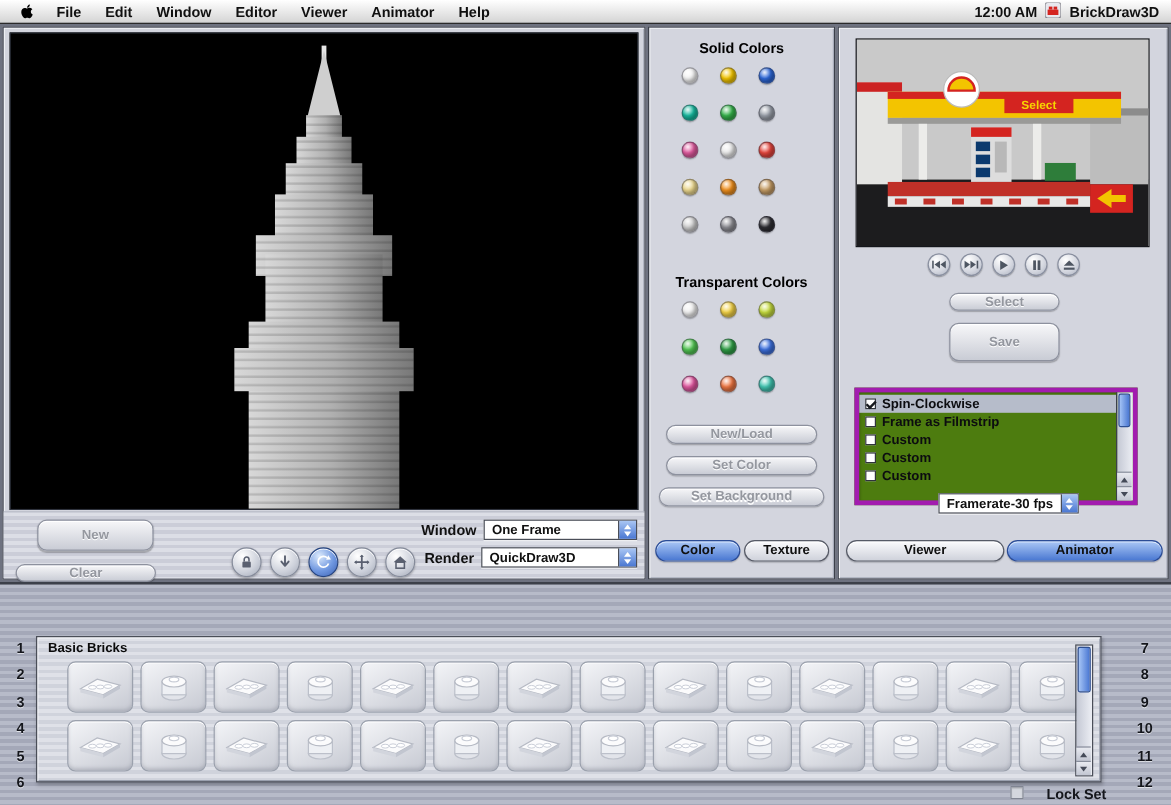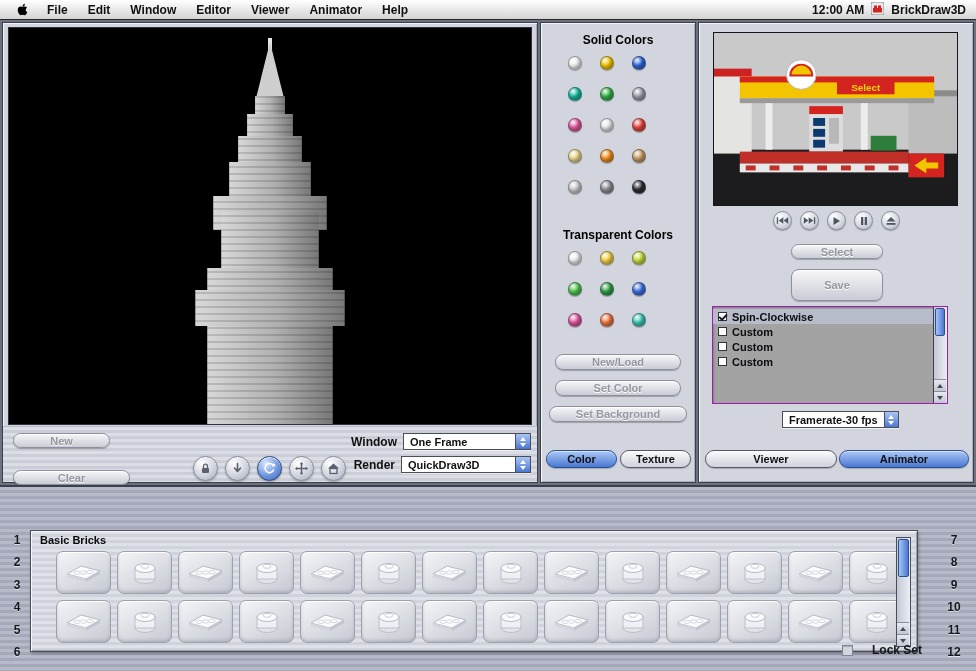--- a/index.html
+++ b/index.html
@@ -19,21 +19,21 @@
 #left-panel{left:2px;width:536px}
 #colors-panel{left:540px;width:156px}
 #right-panel{left:698px;width:276px}
 
 #viewport{position:absolute;left:5px;top:4px;width:524px;height:398px;background:#000;border:1px solid #2e323c}
 #viewport svg{display:block;width:100%;height:100%}
 
 #left-controls{position:absolute;left:0;right:0;top:403px;height:56px;background:repeating-linear-gradient(180deg,#dcdee6 0 3px,#cbcdd8 3px 6px);border-top:1px solid #b8bcc8}
 
 .pill{position:absolute;display:flex;align-items:center;justify-content:center;border-radius:8px;border:1px solid #8d919e;background:linear-gradient(#f7f7f9,#c9ccd5);box-shadow:inset 0 1px 0 #fff,0 1px 1px rgba(0,0,0,.25);font-size:11px;font-weight:bold;color:#94979f;text-shadow:0 1px 0 #fff;white-space:nowrap}
-#new-btn{left:10px;top:6px;width:97px;height:15px}
+#new-btn{left:28px;top:6px;width:97px;height:26px}
 #clear-btn{left:10px;top:43px;width:117px;height:15px}
 
 #toolrow{position:absolute;left:190px;top:29px;display:flex;gap:7px}
 .tool{width:25px;height:25px;border-radius:50%;border:1px solid #858b9a;background:radial-gradient(circle at 35% 28%,#ffffff,#ccd0da 60%,#a2a8b6);box-shadow:0 1px 2px rgba(0,0,0,.3),inset 0 1px 0 #fff;display:flex;align-items:center;justify-content:center}
 .tool.active{background:radial-gradient(circle at 35% 28%,#dceafc,#6f97e0 55%,#3c62b4);border-color:#27447e}
 
 .ctl-row{position:absolute;display:flex;align-items:center;gap:6px}
 #window-row{top:6px;right:6px}
 #render-row{top:29px;right:6px}
 .ctl-label{font-size:12px;font-weight:bold;color:#101010}
@@ -63,21 +63,21 @@
 #texture-tab{left:79px;top:427px;width:71px}
 
 
 #preview{position:absolute;left:14px;top:9px;width:245px;height:174px;border:1px solid #14161c;background:#c9c9c9}
 #preview svg{display:block;width:100%;height:100%}
 #transport{position:absolute;left:74px;top:188px;display:flex;gap:8px}
 .tbtn{width:19px;height:19px;border-radius:50%;border:1px solid #8a90a0;background:radial-gradient(circle at 35% 28%,#fff,#d2d5de 60%,#aab0be);box-shadow:0 1px 1px rgba(0,0,0,.3);display:flex;align-items:center;justify-content:center}
 #record-btn{left:92px;top:221px;width:92px;height:15px}
 #save-btn{left:92px;top:246px;width:92px;height:32px}
 
-#anim-list{position:absolute;left:13px;top:283px;width:236px;height:98px;background:#a3a3a3;border:1px solid #a21caf;display:flex;box-shadow:inset 1px 1px 2px rgba(0,0,0,.2)}
+#anim-list{position:absolute;left:13px;top:300px;width:236px;height:98px;background:#4d7c0f;border:4px solid #a21caf;display:flex;box-shadow:inset 1px 1px 2px rgba(0,0,0,.2)}
 #anim-rows{flex:1;padding-top:2px;overflow:hidden}
 .lrow{height:15px;display:flex;align-items:center;gap:5px;padding:0 5px}
 .lrow.selected{background:#b6bcca}
 .llabel{font-size:11px;font-weight:bold;color:#0c0c10;white-space:nowrap}
 .cb{width:9px;height:9px;background:#fff;border:1px solid #30343c;position:relative;flex:0 0 auto}
 .cb.checked::after{content:"";position:absolute;left:0;top:0.5px;width:6px;height:3px;border-left:2px solid #16181e;border-bottom:2px solid #16181e;transform:rotate(-45deg)}
 .vscroll{width:14px;border-left:1px solid #3c404a;background:linear-gradient(90deg,#c4c8d4,#eceef4);position:relative}
 .vthumb{position:absolute;left:1px;top:1px;width:10px;height:28px;border:1px solid #2d4f92;border-radius:2px;background:linear-gradient(90deg,#a5c4f6,#4a77d2)}
 .sarrow{position:absolute;left:0;width:12px;height:12px;background:linear-gradient(#e8eaf0,#c2c6d2);border-top:1px solid #888e9c;display:flex;align-items:center;justify-content:center}
 .sarrow.up{bottom:12px}
@@ -95,21 +95,21 @@
 #palette-title{position:absolute;left:9px;top:3px;font-size:11px;font-weight:bold;color:#0a0a0a}
 #brick-grid{position:absolute;left:22px;top:17px;width:854px;display:flex;flex-wrap:wrap}
 .slot{width:55px;height:43px;margin:3px;border-radius:7px;border:1px solid #9ba1ad;background:linear-gradient(150deg,#f4f5f8,#c6c9d2);box-shadow:inset 0 1px 0 #fff,inset 0 -2px 3px rgba(90,96,110,.25);display:flex;align-items:center;justify-content:center}
 #palette-scroll{position:absolute;right:6px;top:6px;width:15px;height:110px;border:1px solid #4a4e58;background:linear-gradient(90deg,#c4c8d4,#eceef4)}
 #palette-scroll .vthumb{height:38px;width:11px}
 
 .numcol{position:absolute;top:46px;height:126px;display:flex;flex-direction:column;justify-content:space-between;align-items:center;font-size:12px;font-weight:bold;color:#14161c;text-shadow:0 1px 0 rgba(255,255,255,.6)}
 #numcol-left{left:9px;width:16px}
 #numcol-right{right:13px;width:18px}
 
-#lockset{position:absolute;right:54px;top:156px;display:flex;align-items:center;gap:19px;font-size:12px;font-weight:bold;color:#14161c}
+#lockset{position:absolute;right:54px;top:168px;display:flex;gap:19px;font-size:12px;font-weight:bold;color:#14161c}
 .cbx{width:11px;height:11px;background:#d4d7de;border:1px solid #808592;box-shadow:inset 0 1px 1px rgba(0,0,0,.2)}
 </style>
 </head>
 <body>
 
 <div id="app">
 
   <div id="menubar">
     <div class="apple">
       <svg width="11" height="13" viewBox="0 0 384 512">
@@ -344,20 +344,24 @@
     <div class="pill" id="save-btn">Save</div>
 
     <div id="anim-list">
       <div id="anim-rows">
           <div class="lrow selected">
             <span class="cb checked"></span>
             <span class="llabel">Spin-Clockwise</span>
           </div>
           <div class="lrow">
             <span class="cb"></span>
+            <span class="llabel">Frame as Filmstrip</span>
+          </div>
+          <div class="lrow">
+            <span class="cb"></span>
             <span class="llabel">Custom</span>
           </div>
           <div class="lrow">
             <span class="cb"></span>
             <span class="llabel">Custom</span>
           </div>
           <div class="lrow">
             <span class="cb"></span>
             <span class="llabel">Custom</span>
           </div>

